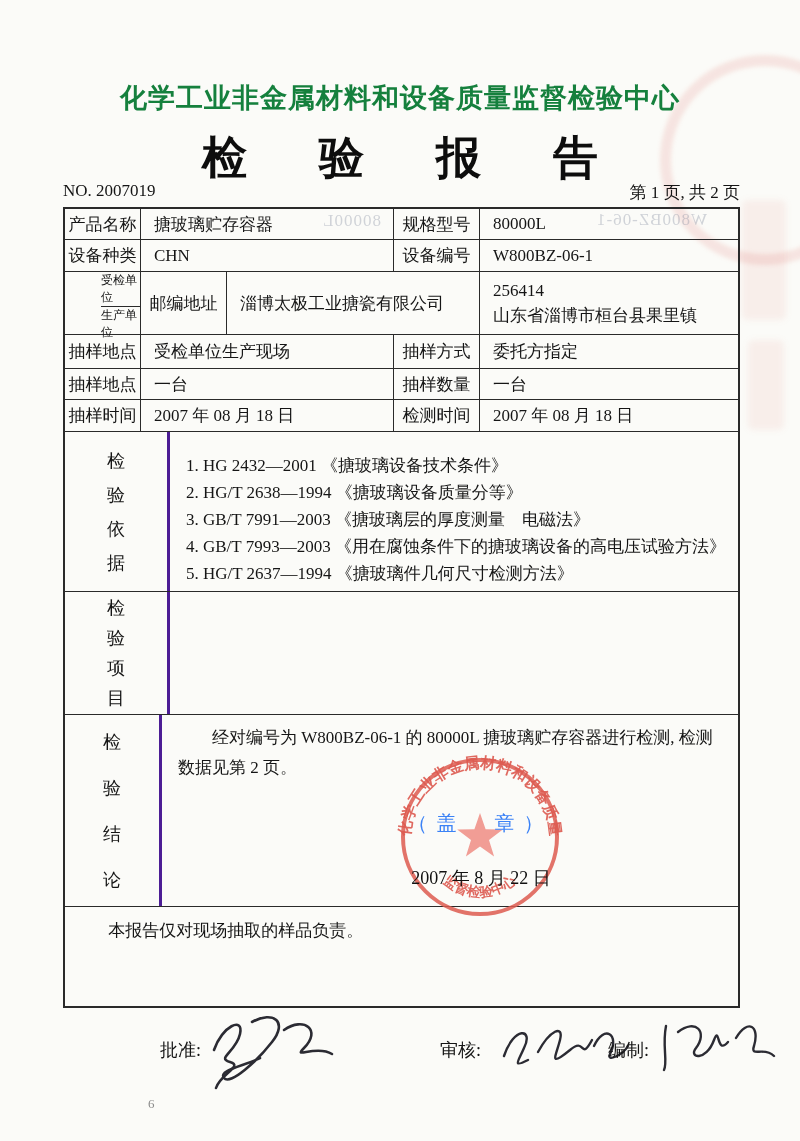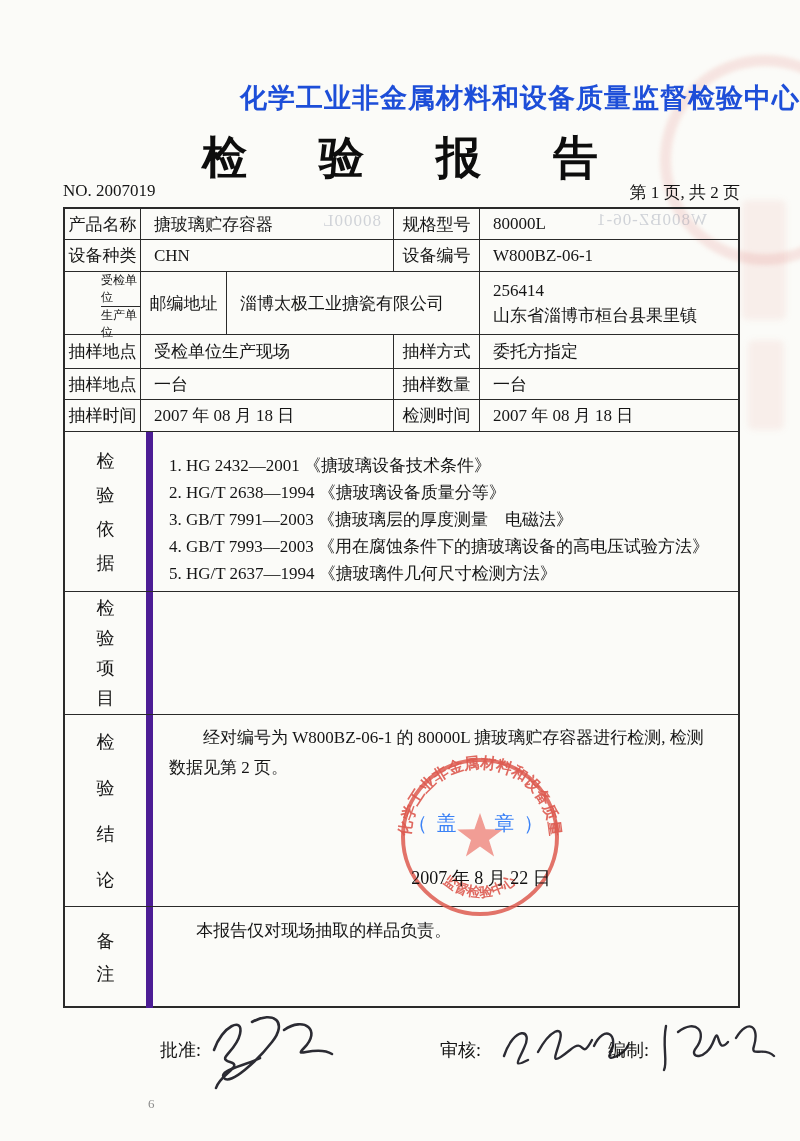--- a/index.html
+++ b/index.html
@@ -20,23 +20,23 @@
   .sm1 { left:742px; top:200px; width:44px; height:120px; }
   .sm2 { left:748px; top:340px; width:36px; height:90px; }
   .bleed-text {
     position:absolute; transform:scaleX(-1); color:rgba(125,135,155,.34);
     filter:blur(.7px); font-size:17px; letter-spacing:1px;
   }
   .bt1 { left:322px; top:211px; }
   .bt2 { left:596px; top:210px; }
   
   .org-title {
-    position:absolute; left:0; top:80px; width:100%; text-align:right;
+    position:absolute; left:0; top:80px; width:100%; text-align:center;
     font-family:Liberation Mono, monospace;
-    font-size:27px; font-weight:bold; letter-spacing:1px; color:#1d4ed8;
+    font-size:27px; font-weight:bold; letter-spacing:1px; color:#15803d;
   }
   .report-title {
     position:absolute; left:0; top:128px; width:100%; text-align:center;
     font-family:"Liberation Sans","DejaVu Sans",sans-serif;
     font-size:45px; font-weight:bold; letter-spacing:72px; transform:translateX(36px);
     color:#0d0d0d;
   }
   .no-row {
     position:absolute; left:63px; top:181px; width:677px;
     display:flex; justify-content:space-between; font-size:17px;gap:8px;
@@ -54,21 +54,21 @@
   .val1 { width:253px; padding-left:13px; }
   .lab2 { width:86px;  justify-content:center; }
   .val2 { flex:1; padding-left:13px; }
   .labstack { width:76px; border-right:1px solid #2a2a2a; display:flex; flex-direction:column; }
   .labstack > div { flex:1; display:flex; align-items:center; justify-content:center; font-size:12px;margin-left:36px; }
   .labstack > div:first-child { border-bottom:1px solid #2a2a2a; }
   .two-line { flex-direction:column; align-items:flex-start; justify-content:center; line-height:25px; }
   
   .srow { display:flex; border-bottom:1px solid #2a2a2a; position:relative; }
   .srow:last-child { border-bottom:none; }
-  .slab { width:88px; border-right:7px solid #4c1d95; display:flex; align-items:center; justify-content:center; }
+  .slab { width:105px; border-right:3px solid #4c1d95; display:flex; align-items:center; justify-content:center; }
   .vert { width:1.3em; text-align:center; font-size:18px; }
   .lh34 { line-height:34px; } .lh30 { line-height:30px; }
   .lh46 { line-height:46px; } .lh33 { line-height:33px; }
   .scontent { flex:1; padding-left:16px; position:relative; }
   .pre { white-space:pre-wrap; }
   .basis-list  { padding-top:20px; line-height:27px; font-size:17px; }
   .items-list  { padding-top:8px;  line-height:28px; font-size:17px; }
   .concl-text  { padding:8px 24px 0 0; text-indent:2em; line-height:30px; font-size:17px; width:560px; }
   .remark-text { padding:10px 24px 0 0; text-indent:1.6em; line-height:28px; font-size:17px; }
   
@@ -184,23 +184,20 @@
     <div class="srow" style="height:192px">
       <div class="slab">
         <div class="vert lh46">检验结论</div>
       </div>
       <div class="scontent">
         <div class="concl-text">经对编号为 W800BZ-06-1 的 80000L 搪玻璃贮存容器进行检测, 检测数据见第 2 页。</div>
       </div>
     </div>
 
     <div class="srow" style="height:101px">
-      <div class="slab">
-        <div class="vert lh33">备注</div>
-      </div>
       <div class="scontent">
         <div class="remark-text">本报告仅对现场抽取的样品负责。</div>
       </div>
     </div>
 
   </div>
 
   <svg class="seal-svg" viewBox="0 0 180 172">
     <defs>
       <path id="arcTop" d="M 29.4,120 A 70,70 0 1 1 150.6,120" fill="none"></path>

